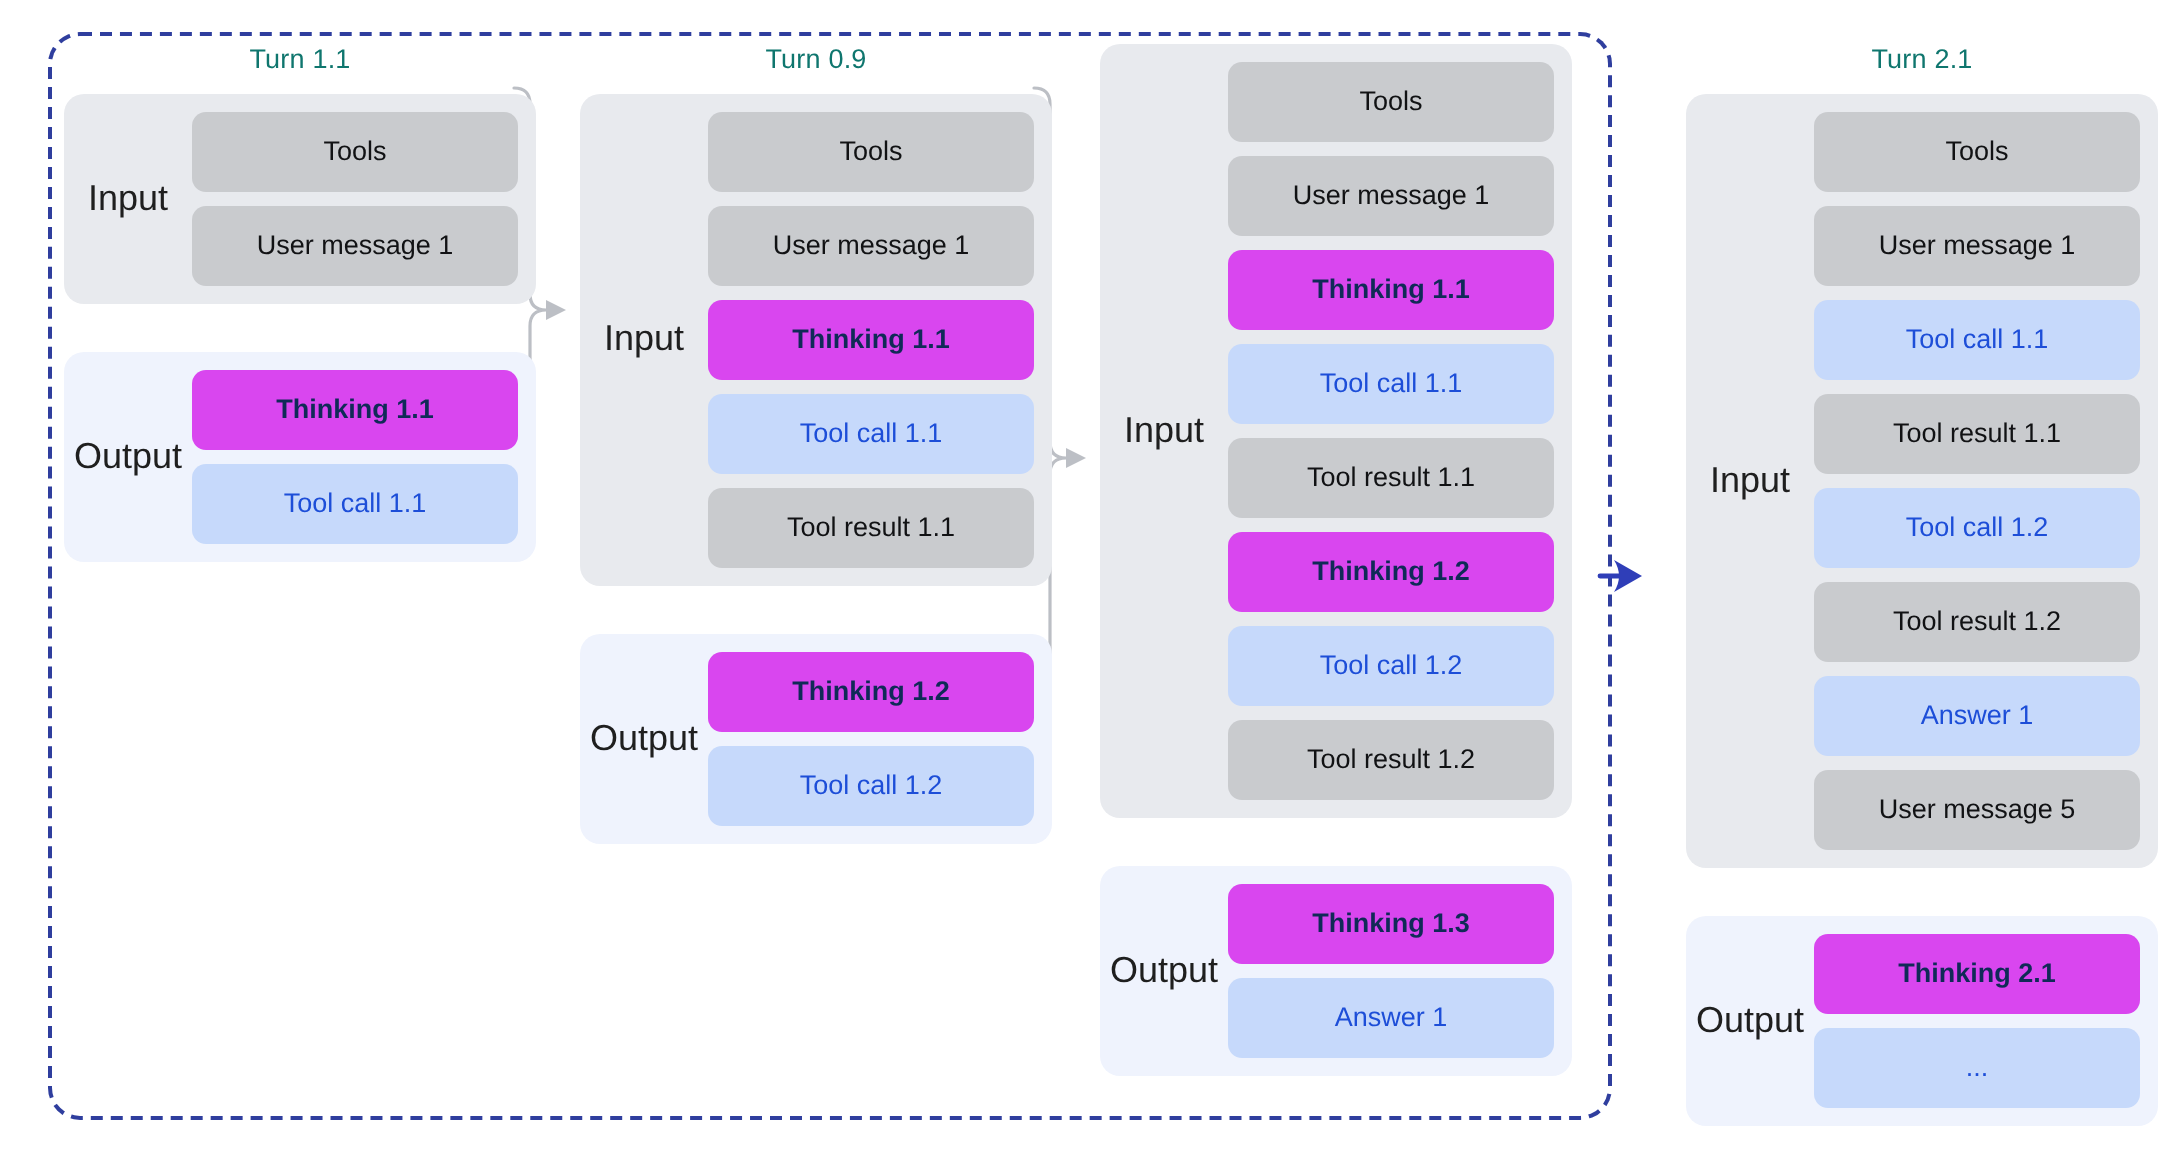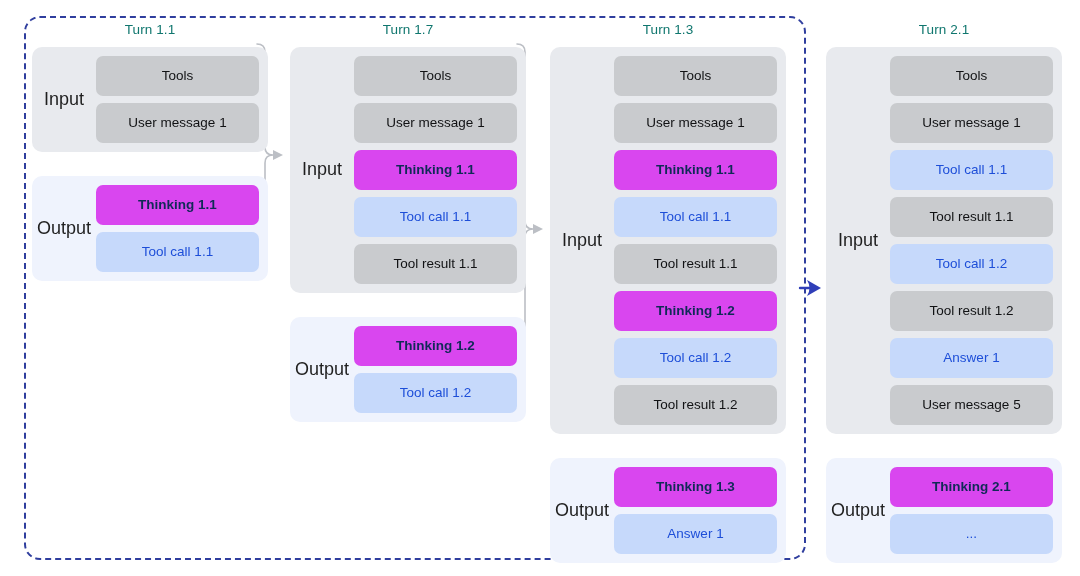--- a/index.html
+++ b/index.html
@@ -28,21 +28,21 @@
 
   
   .column {
     position: absolute;
     top: 22px;
     width: 236px;
   }
   #col-turn-1-1 { left: 32px; }
   #col-turn-1-2 { left: 290px; }
   #col-turn-1-3 { left: 550px; }
-  #col-turn-2-1 { left: 826px; }
+  #col-turn-2-1 { left: 843px; }
 
   .turn-title {
     text-align: center;
     font-size: 13.5px;
     font-weight: 400;
     color: #0f766e;
     letter-spacing: 0.1px;
     margin-bottom: 9px;
     height: 16px;
     line-height: 16px;
@@ -140,21 +140,21 @@
   <div class="io-group output">
     <div class="io-label">Output</div>
     <div class="blocks">
       <div class="block blue">Thinking 1.1</div>
       <div class="block lightblue">Tool call 1.1</div>
     </div>
   </div>
 </div>
 
 <div class="column" id="col-turn-1-2">
-  <div class="turn-title">Turn 1.7</div>
+  <div class="turn-title">Turn 0.9</div>
   <div class="io-group input">
     <div class="io-label">Input</div>
     <div class="blocks">
       <div class="block grey">Tools</div>
       <div class="block grey">User message 1</div>
       <div class="block blue">Thinking 1.1</div>
       <div class="block lightblue">Tool call 1.1</div>
       <div class="block grey">Tool result 1.1</div>
     </div>
   </div>
@@ -162,21 +162,20 @@
   <div class="io-group output">
     <div class="io-label">Output</div>
     <div class="blocks">
       <div class="block blue">Thinking 1.2</div>
       <div class="block lightblue">Tool call 1.2</div>
     </div>
   </div>
 </div>
 
 <div class="column" id="col-turn-1-3">
-  <div class="turn-title">Turn 1.3</div>
   <div class="io-group input">
     <div class="io-label">Input</div>
     <div class="blocks">
       <div class="block grey">Tools</div>
       <div class="block grey">User message 1</div>
       <div class="block blue">Thinking 1.1</div>
       <div class="block lightblue">Tool call 1.1</div>
       <div class="block grey">Tool result 1.1</div>
       <div class="block blue">Thinking 1.2</div>
       <div class="block lightblue">Tool call 1.2</div>

